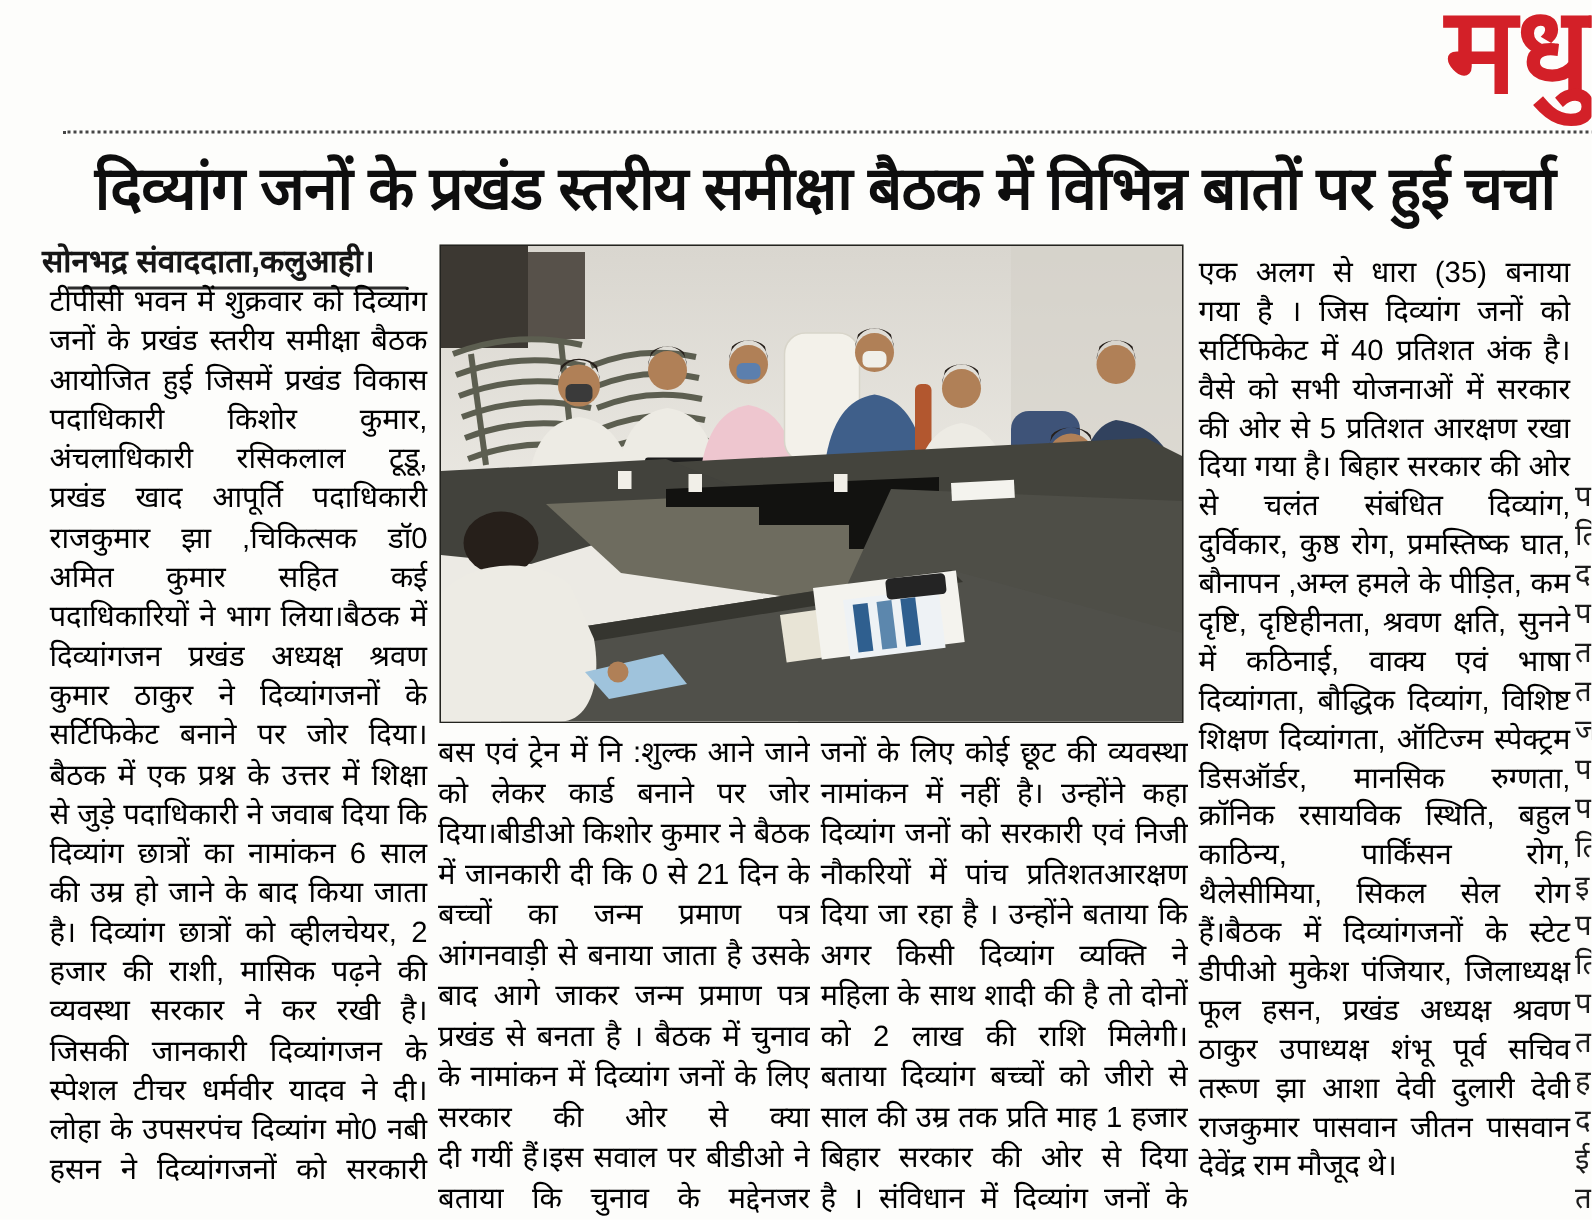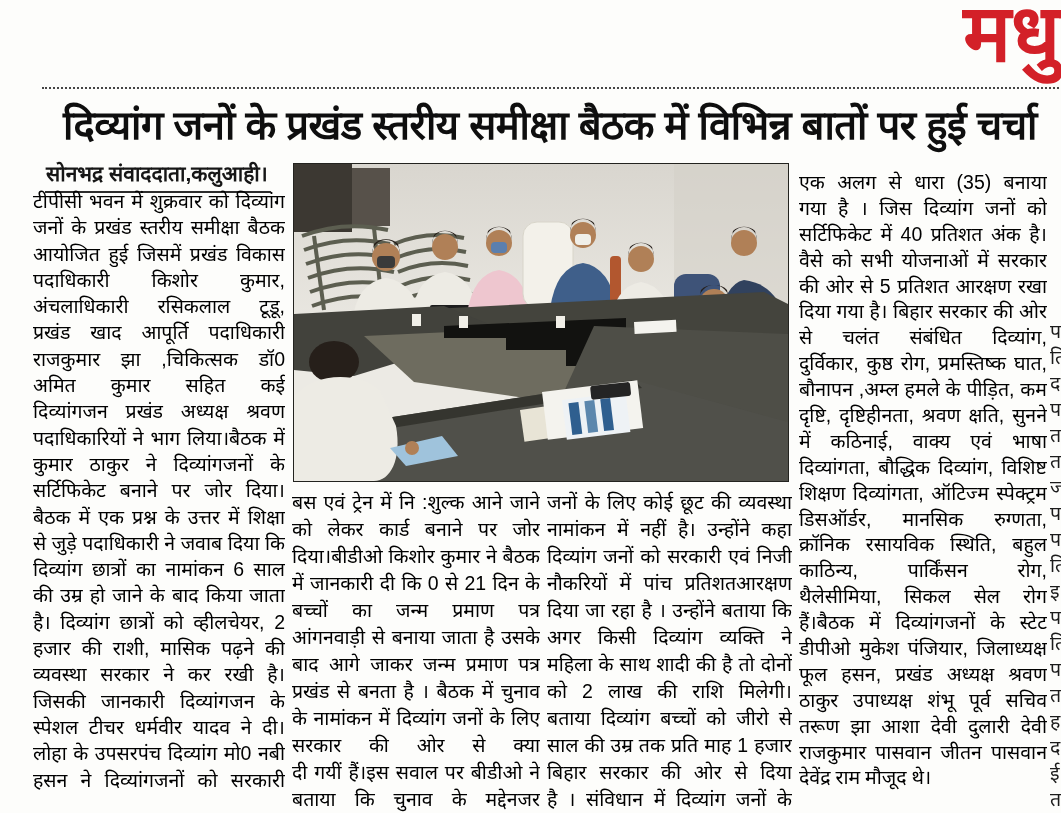--- a/index.html
+++ b/index.html
@@ -25,21 +25,21 @@
     border-top:2px dotted #454545;
     z-index:2;
   }
   .headline{
     position:absolute;top:96px;left:44px;width:1012px;
     font-size:40px;font-weight:800;color:#0e0e0e;
     white-space:nowrap;text-align:center;
     letter-spacing:-0.5px;
   }
   .byline{
-    position:absolute;top:159px;left:46px;
+    position:absolute;top:159px;left:28px;
     font-size:21px;font-weight:bold;color:#161616;
     white-space:nowrap;
   }
   .byline-rule{
     position:absolute;top:191px;left:45px;width:226px;height:2px;
     background:#2d2d2d;
   }
   .col{position:absolute;color:#000000;}
   .col .tline{
     text-align:justify;text-align-last:justify;
@@ -205,22 +205,22 @@
 
   <div class="col col1" data-last-align="justify">
       <div class="tline">टीपीसी भवन में शुक्रवार को दिव्यांग</div>
       <div class="tline">जनों के प्रखंड स्तरीय समीक्षा बैठक</div>
       <div class="tline">आयोजित हुई जिसमें प्रखंड विकास</div>
       <div class="tline">पदाधिकारी किशोर कुमार,</div>
       <div class="tline">अंचलाधिकारी रसिकलाल टूडू,</div>
       <div class="tline">प्रखंड खाद आपूर्ति पदाधिकारी</div>
       <div class="tline">राजकुमार झा ,चिकित्सक डॉ0</div>
       <div class="tline">अमित कुमार सहित कई</div>
+      <div class="tline">पदाधिकारियों ने भाग लिया।बैठक में</div>
       <div class="tline">दिव्यांगजन प्रखंड अध्यक्ष श्रवण</div>
-      <div class="tline">पदाधिकारियों ने भाग लिया।बैठक में</div>
       <div class="tline">कुमार ठाकुर ने दिव्यांगजनों के</div>
       <div class="tline">सर्टिफिकेट बनाने पर जोर दिया।</div>
       <div class="tline">बैठक में एक प्रश्न के उत्तर में शिक्षा</div>
       <div class="tline">से जुड़े पदाधिकारी ने जवाब दिया कि</div>
       <div class="tline">दिव्यांग छात्रों का नामांकन 6 साल</div>
       <div class="tline">की उम्र हो जाने के बाद किया जाता</div>
       <div class="tline">है। दिव्यांग छात्रों को  व्हीलचेयर, 2</div>
       <div class="tline">हजार की राशी, मासिक पढ़ने की</div>
       <div class="tline">व्यवस्था सरकार ने कर रखी है।</div>
       <div class="tline">जिसकी जानकारी दिव्यांगजन के</div>

